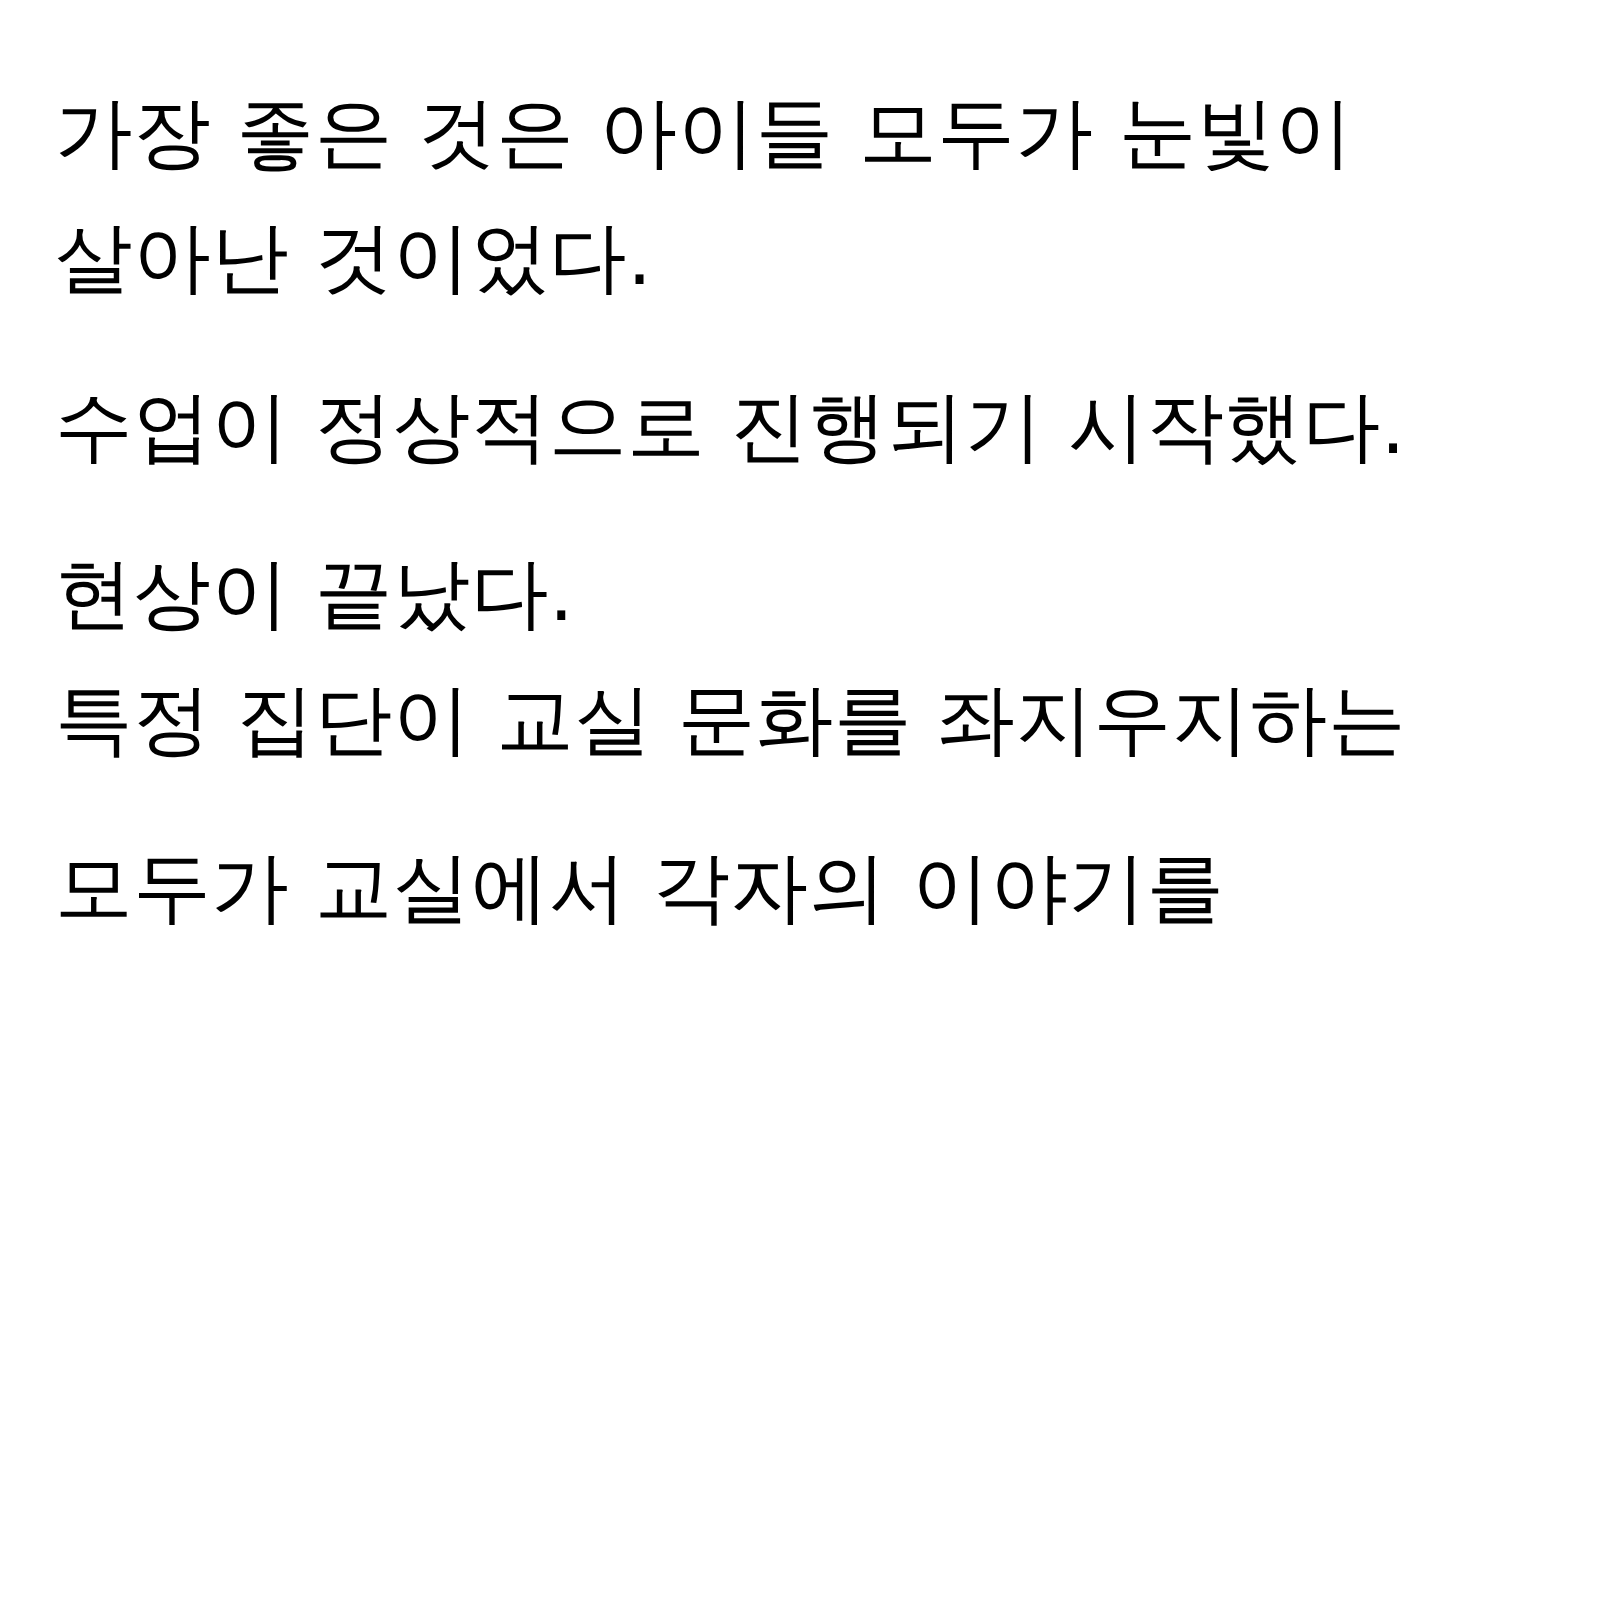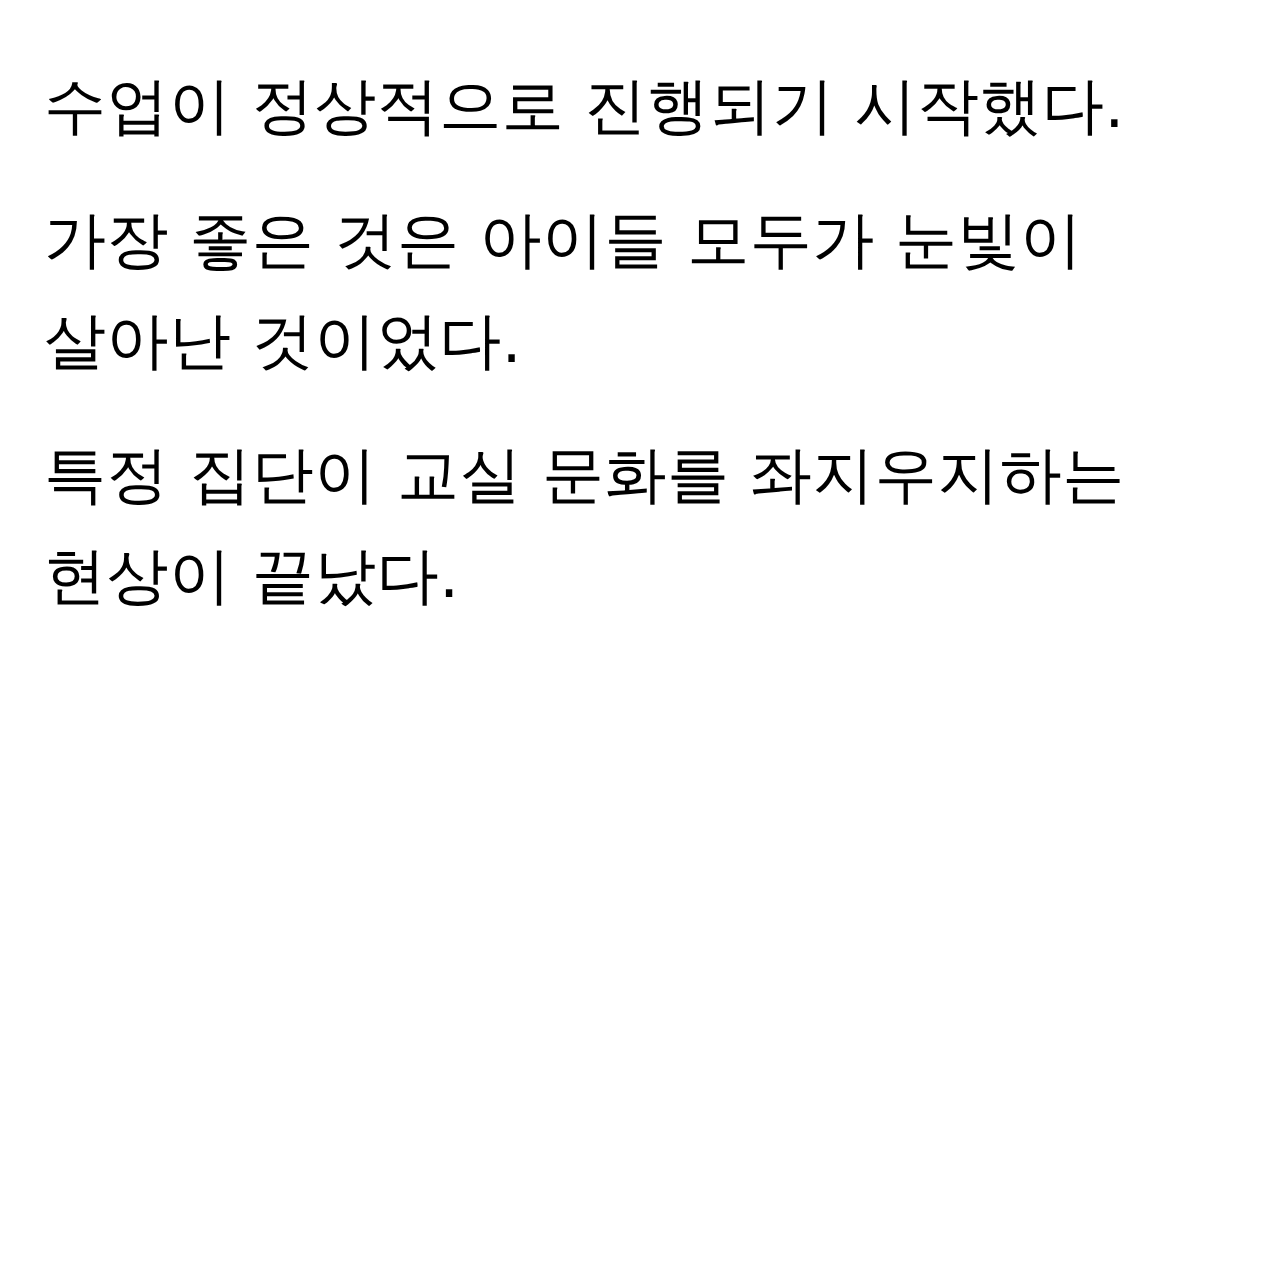--- a/index.html
+++ b/index.html
@@ -35,29 +35,30 @@
   .para:last-child {
     margin-bottom: 0;
   }
 </style>
 </head>
 <body>
 
 <div class="page">
 
   <div class="para">
-    <div class="line">수업이 정상적으로 진행되기 시작했다.</div>
-  </div>
-
-  <div class="para">
     <div class="line">가장 좋은 것은 아이들 모두가 눈빛이</div>
     <div class="line">살아난 것이었다.</div>
   </div>
 
   <div class="para">
-    <div class="line">특정 집단이 교실 문화를 좌지우지하는</div>
-    <div class="line">현상이 끝났다.</div>
+    <div class="line">수업이 정상적으로 진행되기 시작했다.</div>
   </div>
 
   <div class="para">
+    <div class="line">현상이 끝났다.</div>
+    <div class="line">특정 집단이 교실 문화를 좌지우지하는</div>
+  </div>
+
+  <div class="para">
+    <div class="line">모두가 교실에서 각자의 이야기를</div>
   </div>
 
 </div>
 
 </body></html>

